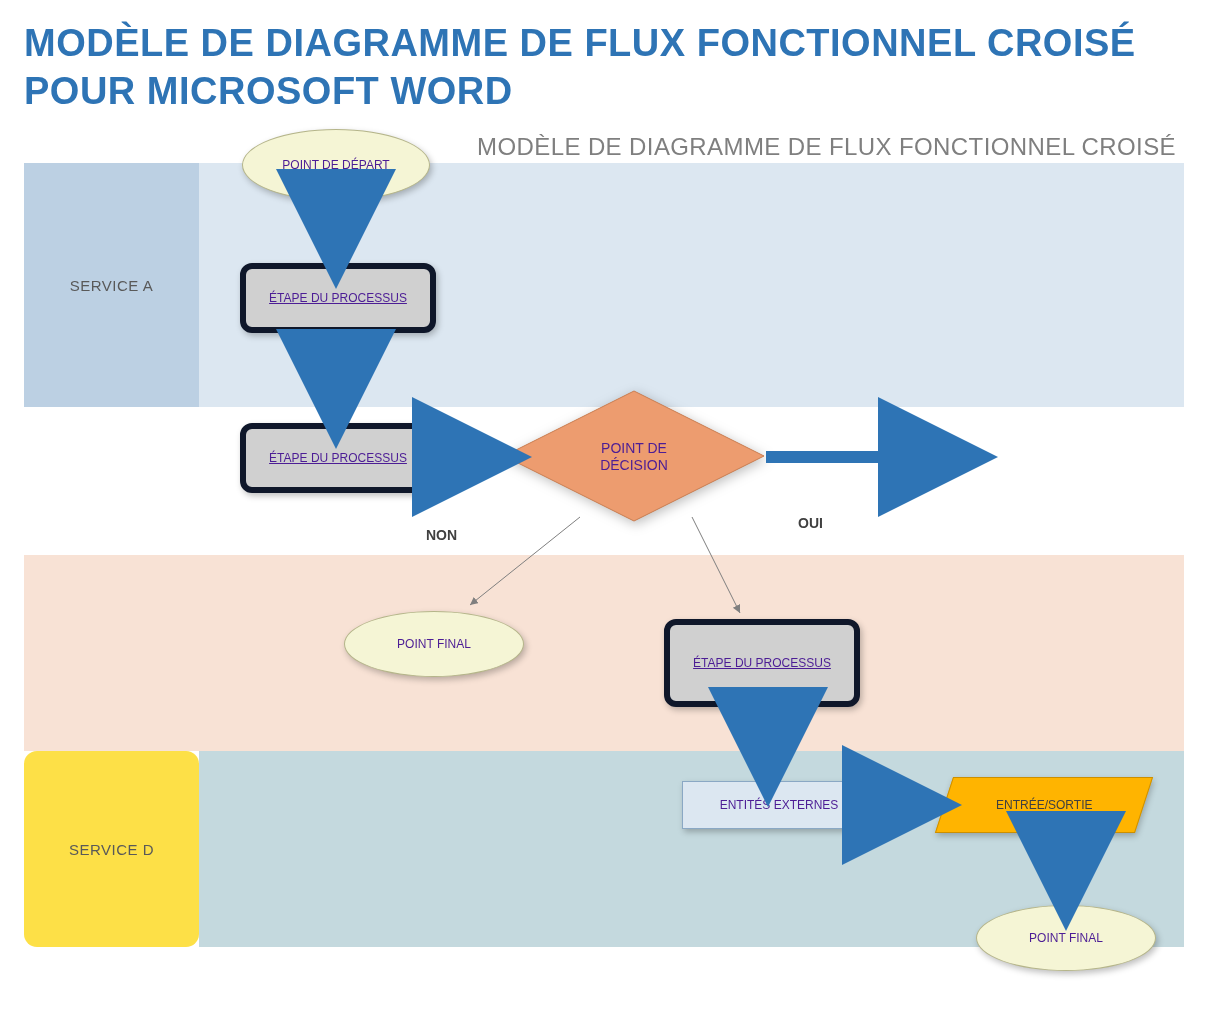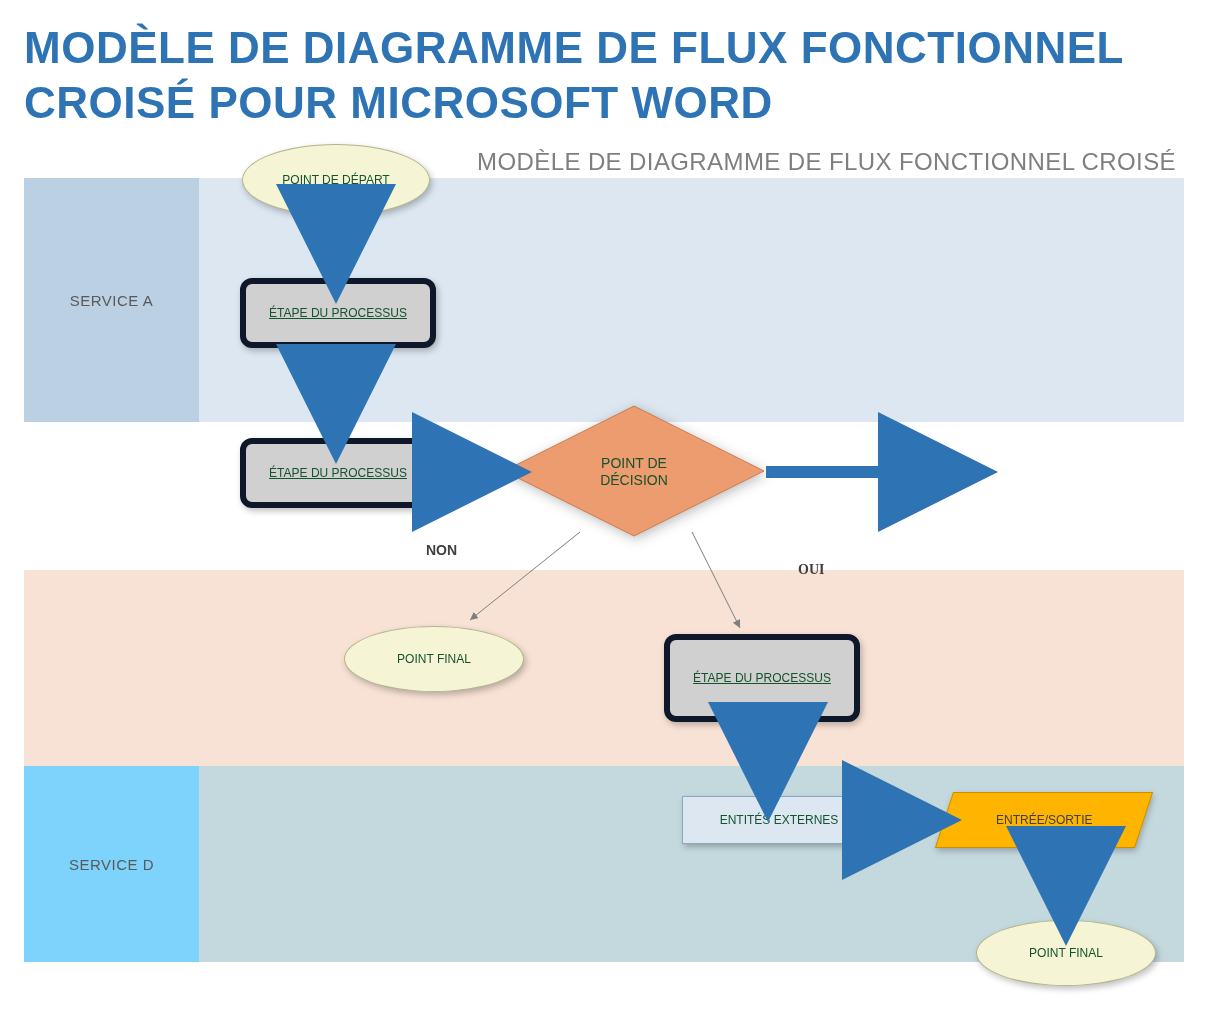--- a/index.html
+++ b/index.html
@@ -1,35 +1,35 @@
 <!DOCTYPE html>
 <html><head>
 <meta charset="utf-8">
 <style>
   * { box-sizing: border-box; }
   body { margin: 0; padding: 20px 24px; font-family: "Segoe UI", Arial, sans-serif; background: #fff; width: 1206px; }
-  .main-title { color: #2e74b5; font-size: 44px; font-weight: 600; letter-spacing: 0.5px; line-height: 1.25; margin: 0 0 18px 0; }
+  .main-title { color: #2e74b5; font-size: 38px; font-weight: 600; letter-spacing: 0.5px; line-height: 1.25; margin: 0 0 18px 0; }
   .subtitle { color: #7f7f7f; font-size: 24px; text-align: right; margin: 0 6px 2px 0; letter-spacing: 0.4px; }
   .swim-area { position: relative; width: 1160px; height: 840px; }
   .lane { position: absolute; left: 0; width: 1160px; display: flex; }
   .lane-label { width: 175px; display: flex; align-items: center; justify-content: center; color: #595959; font-size: 15px; letter-spacing: 0.5px; }
   .lane-content { flex: 1; position: relative; }
   .lane-a { top: 0; height: 244px; }
   .lane-a .lane-label { background: #bcd0e3; }
   .lane-a .lane-content { background: #dce7f1; }
   .lane-b { top: 196px; height: 196px; }
   .lane-b .lane-label { background: #c4dfb2; }
   .lane-b .lane-content { background: #e1eed8; }
   .lane-c { top: 392px; height: 196px; }
   .lane-c .lane-label { background: #f1c6ae; }
   .lane-c .lane-content { background: #f8e2d5; }
   .lane-d { top: 588px; height: 196px; }
-  .lane-d .lane-label { background: #7dd3fc; }
+  .lane-d .lane-label { background: #fde047; border-radius: 13px; }
   .lane-d .lane-content { background: #c4d9de; }
-  .shape { position: absolute; display: flex; align-items: center; justify-content: center; text-align: center; font-size: 12px; color: #14532d; }
+  .shape { position: absolute; display: flex; align-items: center; justify-content: center; text-align: center; font-size: 12px; color: #4c1d95; }
   .ellipse { background: #f5f5d5; border: 1px solid #b5b58a; border-radius: 50%; box-shadow: 2px 3px 6px rgba(0,0,0,0.25); }
   .process { background: #d0d0d0; border: 6px solid #0f172a; border-radius: 12px; box-shadow: 2px 3px 6px rgba(0,0,0,0.25); text-decoration: underline; }
   .external { background: #dce7f1; border: 1px solid #8aa8c4; box-shadow: 2px 3px 6px rgba(0,0,0,0.25); padding-left: 8px; }
   .io { position: absolute; }
   .io-shape { width: 200px; height: 56px; background: #ffb400; border: 1px solid #cc8f00; transform: skewX(-18deg); box-shadow: 2px 3px 6px rgba(0,0,0,0.25); display: flex; align-items: center; justify-content: center; color: #404040; font-size: 12px; }
   .io-shape span { transform: skewX(18deg); }
   .decision-label { position: absolute; font-size: 14px; color: #404040; font-weight: 600; }
   svg.overlay { position: absolute; left: 0; top: 0; pointer-events: none; }
 </style>
 </head>
@@ -65,21 +65,21 @@
   <div class="shape process" style="left:640px; top:456px; width:196px; height:88px;">ÉTAPE DU PROCESSUS</div>
   <div class="shape external" style="left:658px; top:618px; width:186px; height:48px;">ENTITÉS EXTERNES</div>
   <div class="io" style="left:920px; top:614px;">
     <div class="io-shape">
         <span>ENTRÉE/SORTIE</span>
       </div>
   </div>
   <div class="shape ellipse" style="left:952px; top:742px; width:180px; height:66px;">POINT FINAL</div>
 
   <div class="decision-label" style="left:402px; top:364px;">NON</div>
-  <div class="decision-label" style="left:774px; top:384px;font-family:Liberation Serif, serif;">OUI</div>
+  <div class="decision-label" style="left:774px; top:352px;">OUI</div>
 
   <svg class="overlay" width="1160" height="840">
     <defs>
       <marker id="ahBlue" markerWidth="12" markerHeight="12" refX="7" refY="5" orient="auto">
         <polygon points="0,0 10,5 0,10" fill="#2e74b5"></polygon>
       </marker>
       <marker id="ahThin" markerWidth="10" markerHeight="10" refX="8" refY="4" orient="auto">
         <polygon points="0,0 8,4 0,8" fill="#7f7f7f"></polygon>
       </marker>
     </defs>

